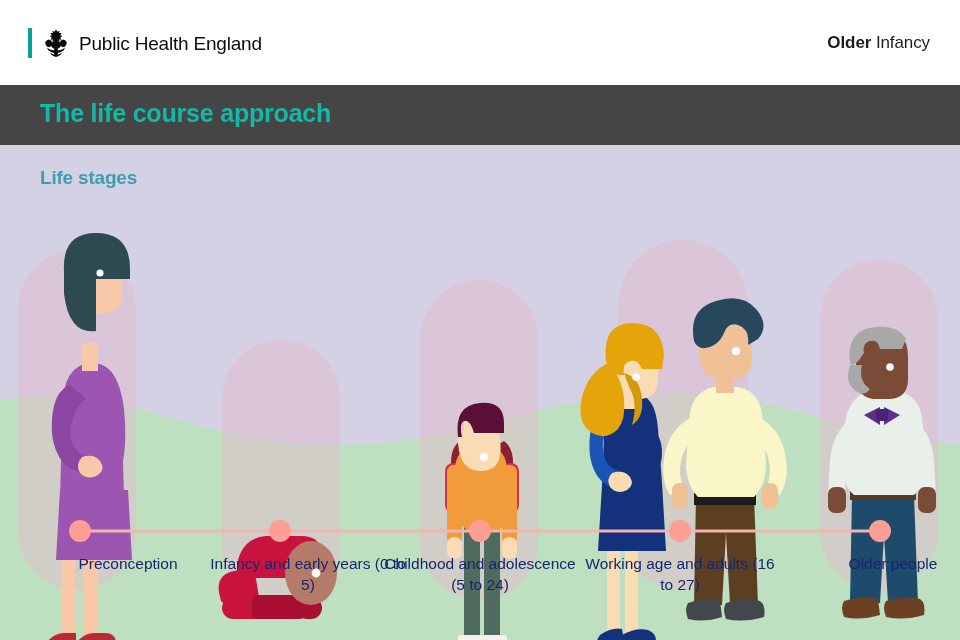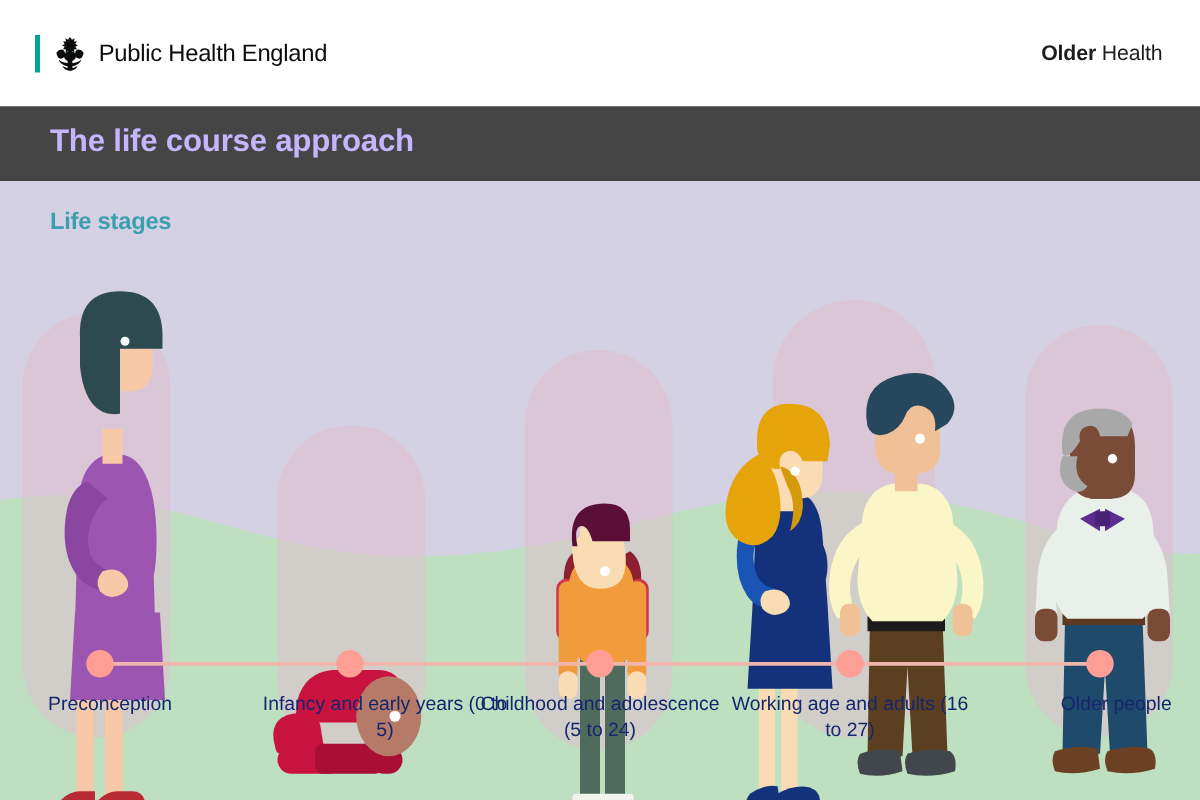--- a/index.html
+++ b/index.html
@@ -10,21 +10,21 @@
   .header{position:absolute;left:0;top:0;width:960px;height:87px;background:#ffffff;}
   .logo-wrap{position:absolute;left:28px;top:27px;display:flex;align-items:center;height:32px;}
   .logo-bar{width:4px;height:30px;background:#00a499;margin-right:9px;}
   .crest{width:30px;height:30px;margin-right:8px;}
   .logo-text{font-size:19px;color:#0b0c0c;letter-spacing:-0.2px;line-height:1;}
   .hm{position:absolute;right:30px;top:33px;font-size:17px;color:#1d1d1d;letter-spacing:-0.1px;}
   .hm b{font-weight:bold;}
 
   
   .titlebar{position:absolute;left:0;top:85px;width:960px;height:60px;background:#454545;}
-  .titlebar .t{position:absolute;left:40px;top:14px;font-size:25px;font-weight:bold;color:#c4b5fd;letter-spacing:-0.2px;}
+  .titlebar .t{position:absolute;left:40px;top:14px;font-size:25px;font-weight:bold;color:#14b8a6;letter-spacing:-0.2px;}
 
   
   .stage{position:absolute;left:0;top:145px;width:960px;height:495px;background:#d4d1e5;overflow:hidden;}
   .svgroot{position:absolute;left:0;top:0;width:960px;height:495px;display:block;}
 
   .lifestages{position:absolute;left:40px;top:22px;font-size:19px;font-weight:bold;color:#3d9fad;letter-spacing:-0.2px;}
 
   
   .labels{position:absolute;left:0;top:408px;width:960px;height:87px;}
   .lab{position:absolute;text-align:center;font-size:15.5px;color:#16266e;line-height:21px;white-space:pre-line;top:0;}
@@ -43,21 +43,21 @@
           <ellipse cx="20" cy="22.5" rx="6.5" ry="5.5"></ellipse>
           <path d="M5.5 19 q2.5-4 6-3.5 2.5 0.4 3 3 l0.2 4 q-1.5 2.5-4.2 2.8 Q6.5 25.6 5.5 19z"></path>
           <path d="M34.5 19 q-2.5-4-6-3.5 -2.5 0.4-3 3 l-0.2 4 q1.5 2.5 4.2 2.8 Q33.5 25.6 34.5 19z"></path>
           <path d="M8 26 q4 4 12 4 t12-4 q-1 6-12 8 Q9 32 8 26z"></path>
           <rect x="17.5" y="27" width="5" height="9" rx="1.2"></rect>
           <path d="M12 33 q8 5 16 0 -1.5 4-8 5.5Q13.5 37 12 33z"></path>
         </g>
       </svg>
       <div class="logo-text">Public Health England</div>
     </div>
-    <div class="hm"><b>Older</b><span> Health</span></div>
+    <div class="hm"><b>Older</b><span> Infancy</span></div>
   </div>
 
   <div class="titlebar">
     <div class="t">The life course approach</div>
   </div>
 
   <div class="stage">
 
     <svg class="svgroot" viewBox="0 0 960 495">
 
@@ -219,21 +219,21 @@
       <circle cx="80" cy="386" r="11" fill="#ff9e95"></circle>
       <circle cx="280" cy="386" r="11" fill="#ff9e95"></circle>
       <circle cx="480" cy="386" r="11" fill="#ff9e95"></circle>
       <circle cx="680" cy="386" r="11" fill="#ff9e95"></circle>
       <circle cx="880" cy="386" r="11" fill="#ff9e95"></circle>
     </svg>
 
     <div class="lifestages">Life stages</div>
 
     <div class="labels">
-      <div class="lab" style="left:8px;width:160px;">Preconception</div>
+      <div class="lab" style="left:0px;width:160px;padding-left:48px;">Preconception</div>
       <div class="lab" style="left:180px;width:200px;margin-left:28px;">Infancy and early years (0 to 5)</div>
       <div class="lab" style="left:378px;width:204px;">Childhood and adolescence (5 to 24)</div>
       <div class="lab" style="left:578px;width:204px;">Working age and adults (16 to 27)</div>
       <div class="lab" style="left:813px;width:160px;">Older people</div>
     </div>
 
   </div>
 </div>
 
 </body></html>

